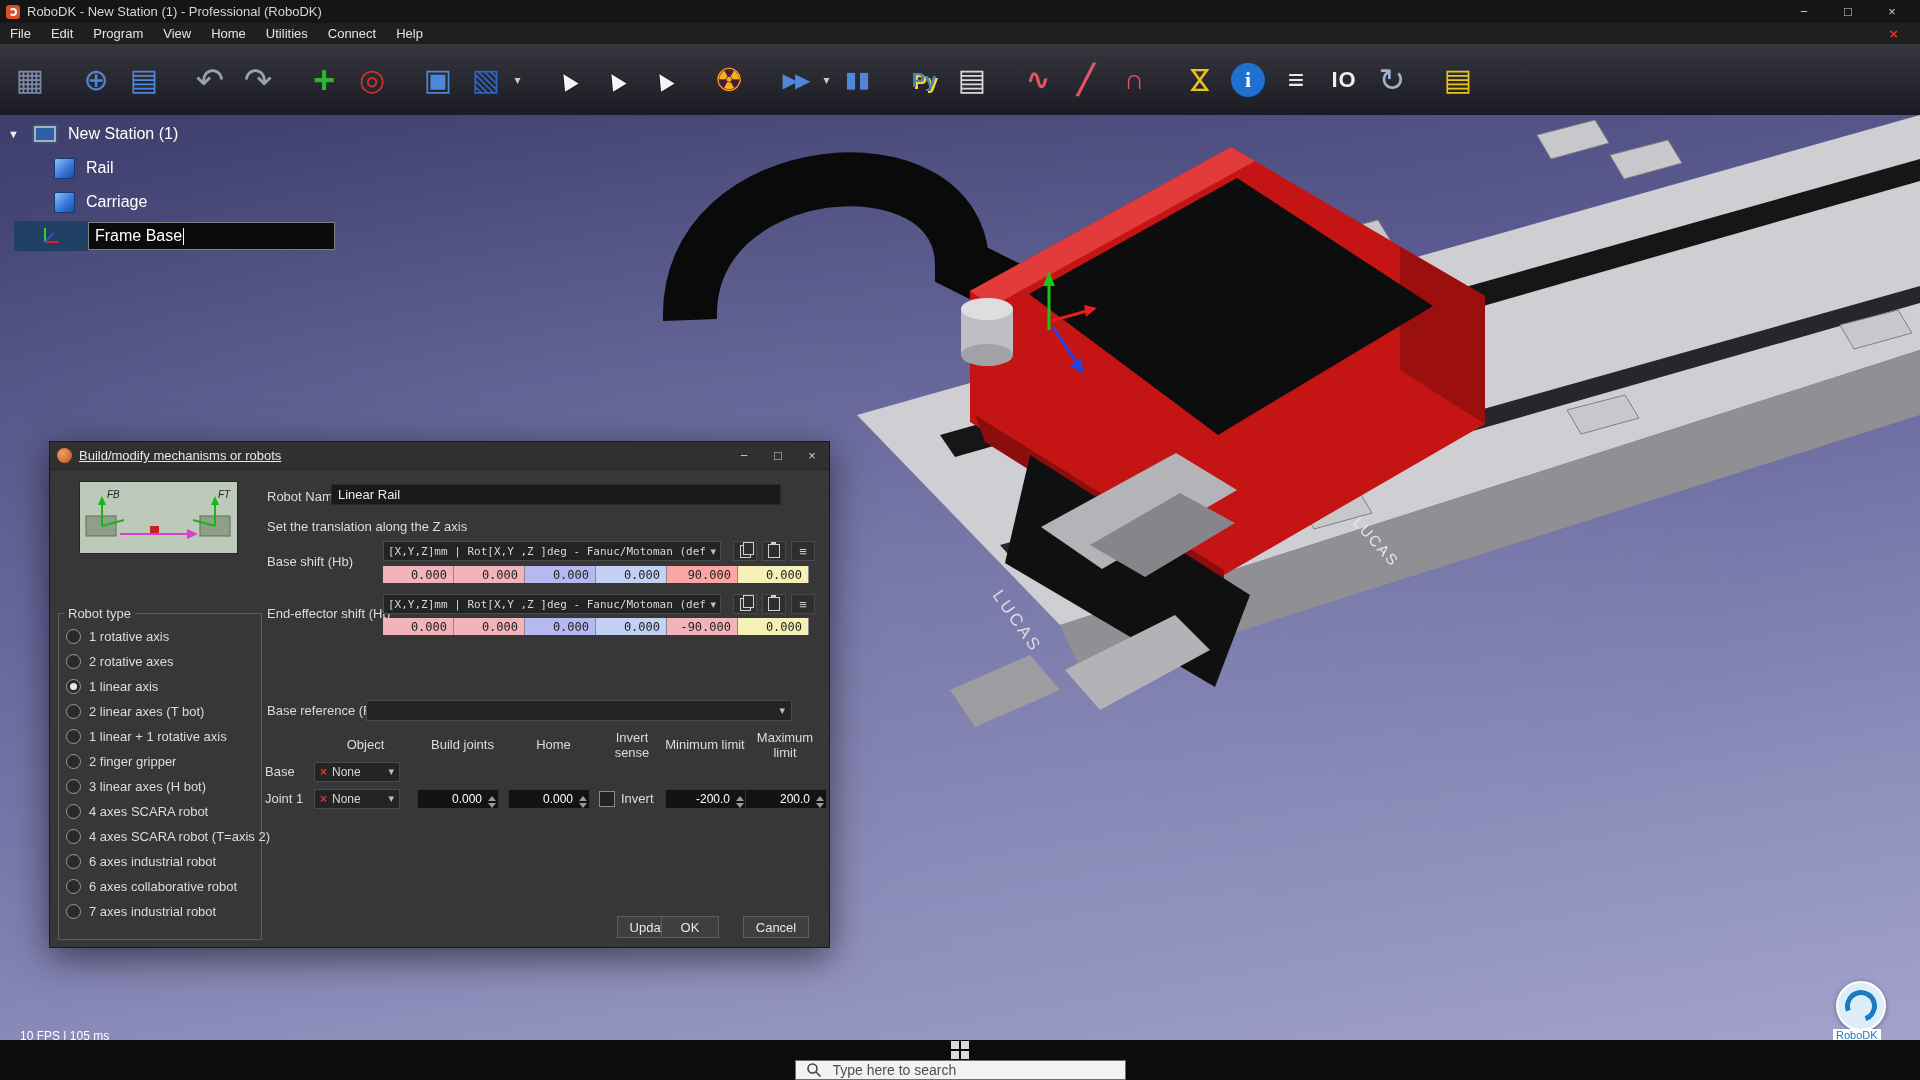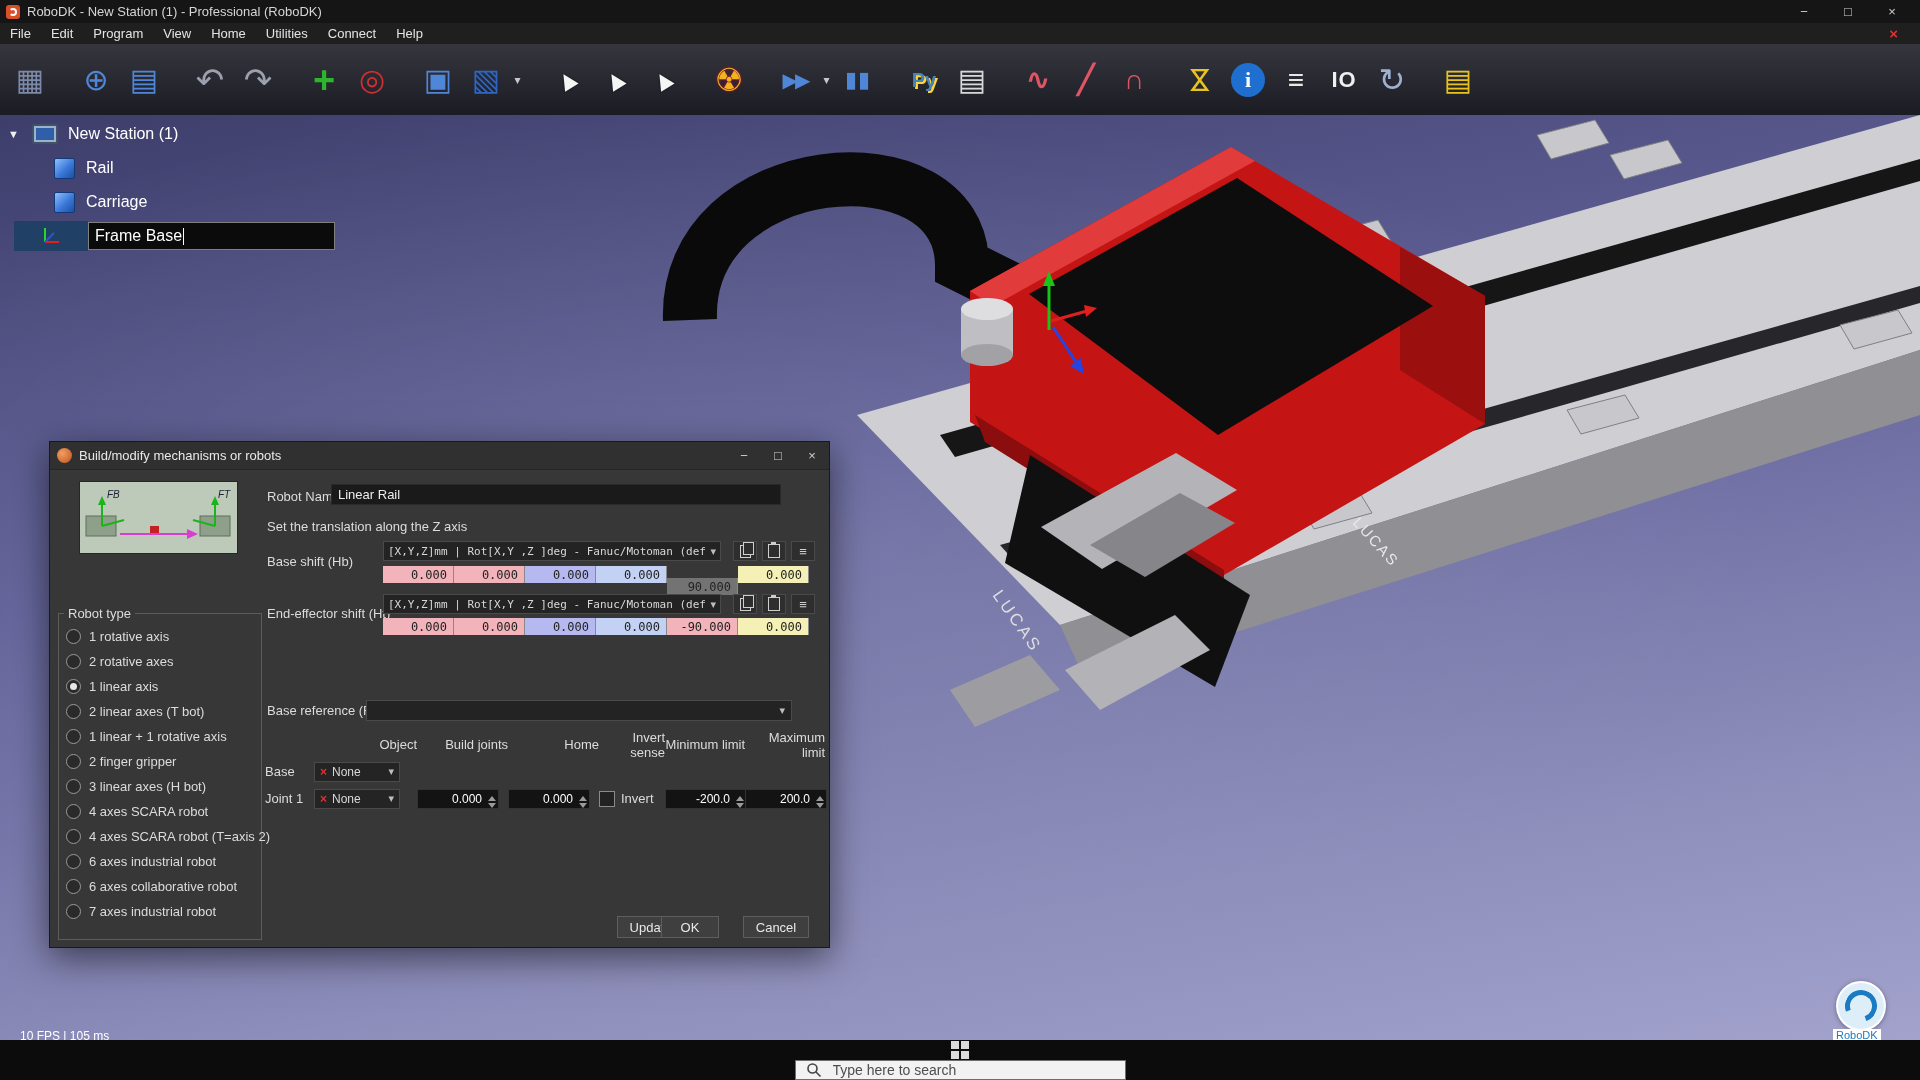--- a/index.html
+++ b/index.html
@@ -77,21 +77,21 @@
   .logo-badge{position:absolute;left:1836px;top:866px;width:46px;height:46px;border-radius:50%;background:#ddeef9;
     border:2px solid #fff;box-shadow:0 1px 5px rgba(0,0,0,.35);display:flex;align-items:center;justify-content:center;z-index:3;}
   .logo-arc{width:22px;height:22px;border:5px solid #1a7ac2;border-bottom-color:transparent;border-radius:50%;transform:rotate(25deg);}
   .logo-cap{position:absolute;left:1833px;top:914px;background:#fff;color:#1a7ac2;font-size:11px;padding:0 3px;z-index:3;}
 
   
   .dialog{position:absolute;left:49px;top:441px;width:779px;height:505px;background:#373737;
     border:1px solid #191919;box-shadow:0 10px 34px rgba(0,0,0,.55);z-index:5;font-size:13px;color:#dcdcdc;}
   .dlg-title{height:27px;background:#303030;border-bottom:1px solid #262626;display:flex;align-items:center;}
   .dlg-ico{width:15px;height:15px;border-radius:50%;background:radial-gradient(circle at 35% 35%,#f0a060,#c05020);margin:0 7px;}
-  .dlg-title-text{font-size:13px;color:#e8e8e8;flex:1;}
+  .dlg-title-text{font-size:13px;color:#e8e8e8;flex:1;text-decoration:underline;}
   .dlg-winbtn{width:34px;height:27px;background:transparent;border:none;color:#cfcfcf;font-size:13px;}
   .lbl{position:absolute;color:#dcdcdc;font-size:13px;white-space:nowrap;}
   .preview{position:absolute;left:29px;top:39px;width:157px;height:71px;border:1px solid #272727;}
   .field{position:absolute;background:#1a1a1a;border:1px solid #2a2a2a;color:#ececec;display:flex;align-items:center;
     padding-left:6px;box-sizing:border-box;font-size:13px;}
   #robot-name{left:281px;top:42px;width:450px;height:21px;}
   .pose-combo{position:absolute;height:20px;width:338px;left:333px;background:#232323;border:1px solid #4a4a4a;
     display:flex;align-items:center;padding:0 4px;box-sizing:border-box;gap:4px;}
   .pc-text{flex:1;overflow:hidden;white-space:nowrap;font:11px "DejaVu Sans Mono",monospace;color:#d8d8d8;}
   .cmb-caret{color:#bdbdbd;font-size:11px;}
@@ -110,21 +110,21 @@
   .group{position:absolute;left:8px;top:171px;width:202px;height:325px;border:1px solid #5c5c5c;}
   #lbl-robot-type{left:14px;top:164px;background:#373737;padding:0 4px;z-index:2;}
   .radios{position:absolute;left:16px;top:182px;display:flex;flex-direction:column;}
   .radio-row{height:25px;display:flex;align-items:center;background:none;border:none;color:#dcdcdc;font-size:13px;padding:0;}
   .rdot{width:13px;height:13px;border:1px solid #9a9a9a;border-radius:50%;margin-right:8px;background:#2a2a2a;position:relative;flex:0 0 auto;}
   .checked .rdot::after{content:"";position:absolute;inset:3px;border-radius:50%;background:#e8e8e8;}
   .wide-combo{position:absolute;left:316px;top:258px;width:426px;height:21px;background:#232323;border:1px solid #4a4a4a;
     display:flex;align-items:center;justify-content:flex-end;padding:0 6px;box-sizing:border-box;}
   .jtable{position:absolute;left:215px;top:289px;display:grid;grid-template-columns:49px 103px 91px 91px 66px 80px 80px;
     grid-auto-rows:27px;align-items:center;font-size:13px;color:#dcdcdc;}
-  .th{text-align:right;font-size:13px;}
+  .th{text-align:center;font-size:13px;}
   .none-combo{width:86px;height:20px;background:#242424;border:1px solid #4a4a4a;display:flex;align-items:center;
     font-size:12px;color:#d8d8d8;padding:0 5px;gap:5px;box-sizing:border-box;}
   .xmark{color:#e03030;font-weight:bold;}
   .none-combo .cmb-caret{margin-left:auto;}
   .spin{width:82px;height:20px;background:#131313;border:1px solid #333;color:#fff;font-size:12px;display:flex;
     align-items:center;justify-content:flex-end;padding-right:16px;position:relative;box-sizing:border-box;}
   .updn{position:absolute;right:2px;top:2px;display:flex;flex-direction:column;align-items:center;}
   .updn i{display:block;width:0;height:0;}
   .su{border:4px solid transparent;border-bottom:5px solid #9a9a9a;margin-bottom:2px;}
   .sd{border:4px solid transparent;border-top:5px solid #9a9a9a;}
@@ -347,21 +347,21 @@
       </button>
     <button class="mini m2 r1">
         <span class="ic-paste"></span>
       </button>
     <button class="mini m3 r1">≡</button>
     <div class="cells c1">
       <span class="cell" style="background: rgb(242, 179, 186);">0.000</span>
       <span class="cell" style="background: rgb(242, 179, 186);">0.000</span>
       <span class="cell" style="background: rgb(182, 185, 240);">0.000</span>
       <span class="cell" style="background: rgb(195, 210, 244);">0.000</span>
-      <span class="cell" style="background: #737373; margin-top: 12px;">90.000</span>
+      <span class="cell" style="background: #fca5a5;">90.000</span>
       <span class="cell" style="background: rgb(244, 240, 182);">0.000</span>
     </div>
 
     <span class="lbl" style="left:217px;top:164px;">End-effector shift (Ht)</span>
     <div class="pose-combo r2">
       <span class="pc-text">[X,Y,Z]mm | Rot[X,Y ,Z ]deg - Fanuc/Motoman (default</span>
       <span class="cmb-caret">▾</span>
     </div>
     <button class="mini m1 r2">
         <span class="ic-copy"></span>

